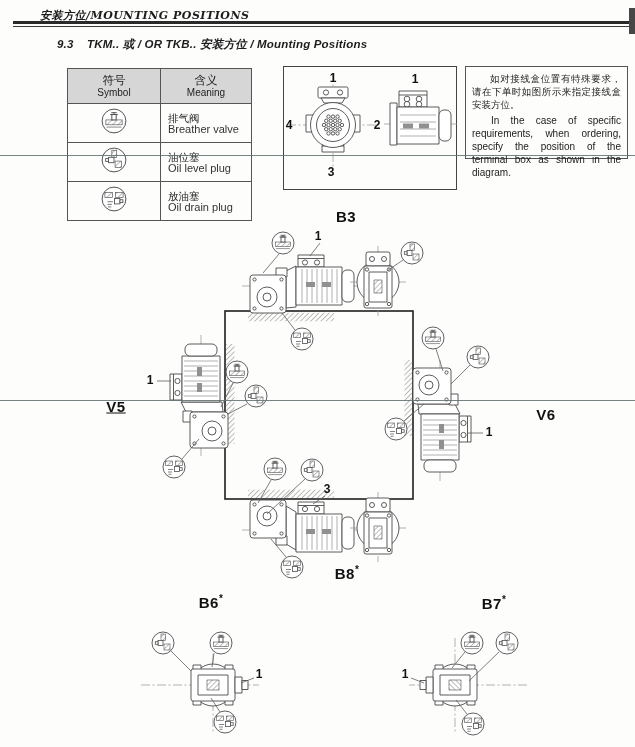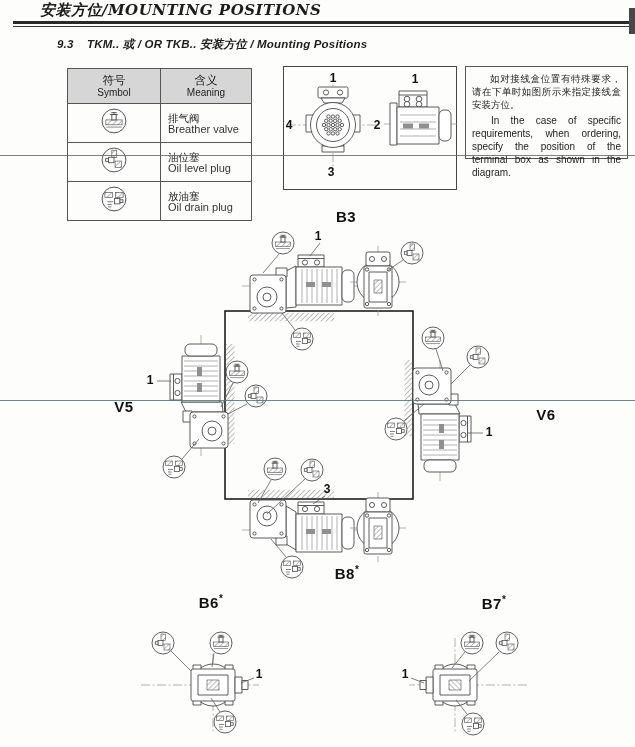--- a/index.html
+++ b/index.html
@@ -1,20 +1,20 @@
 <!DOCTYPE html>
 <html><head>
 <meta charset="utf-8">
 <style>
   html,body{margin:0;padding:0;background:#e8e8e8;}
   #page{position:relative;width:635px;height:747px;background:#fdfdfc;overflow:hidden;
         font-family:"Liberation Sans",sans-serif;color:#1c1c1c;}
   
-  #title{position:absolute;left:40px;top:1px;font-family:"DejaVu Serif",serif;
-         font-style:italic;font-weight:bold;font-size:15px;letter-spacing:.5px;}
+  #title{position:absolute;left:40px;top:8px;font-family:"DejaVu Serif",serif;
+         font-style:italic;font-weight:bold;font-size:11px;letter-spacing:.5px;}
   .rule-thick{position:absolute;left:13px;top:21px;width:622px;height:2.6px;background:#2a2a2a;}
   .rule-thin{position:absolute;left:13px;top:25.6px;width:622px;height:1px;background:#3a3a3a;}
   #section-heading{position:absolute;left:57px;top:37px;font-size:11.5px;font-weight:bold;
          font-style:italic;letter-spacing:.2px;}
   #section-heading .num{margin-right:10px;}
   
   #legend{position:absolute;left:67px;top:68px;border-collapse:collapse;table-layout:fixed;}
   #legend td,#legend th{border:1px solid #555;padding:4px;vertical-align:middle;}
   #legend th{background:#d6d6d6;font-weight:normal;}
   #legend .c1{width:84px;} #legend .c2{width:82px;}
@@ -338,21 +338,21 @@
   </div>
 
   <div class="num-label" style="left:333px;top:78px;">1</div>
   <div class="num-label" style="left:377px;top:125px;">2</div>
   <div class="num-label" style="left:331px;top:172px;">3</div>
   <div class="num-label" style="left:289px;top:125px;">4</div>
   <div class="num-label" style="left:415px;top:79px;">1</div>
 
   <div class="pos-label" style="left:346px;top:216px;">
     <span>B3</span><sup></sup></div>
-  <div class="pos-label" style="left:124px;top:406px;">
+  <div class="pos-label" style="left:116px;top:406px;text-decoration:underline;">
     <span>V5</span><sup></sup></div>
   <div class="pos-label" style="left:546px;top:414px;text-align:right;">
     <span>V6</span><sup></sup></div>
   <div class="pos-label" style="left:347px;top:573px;">
     <span>B8</span><sup>*</sup></div>
   <div class="pos-label" style="left:211px;top:602px;">
     <span>B6</span><sup>*</sup></div>
   <div class="pos-label" style="left:494px;top:603px;">
     <span>B7</span><sup>*</sup></div>
 

